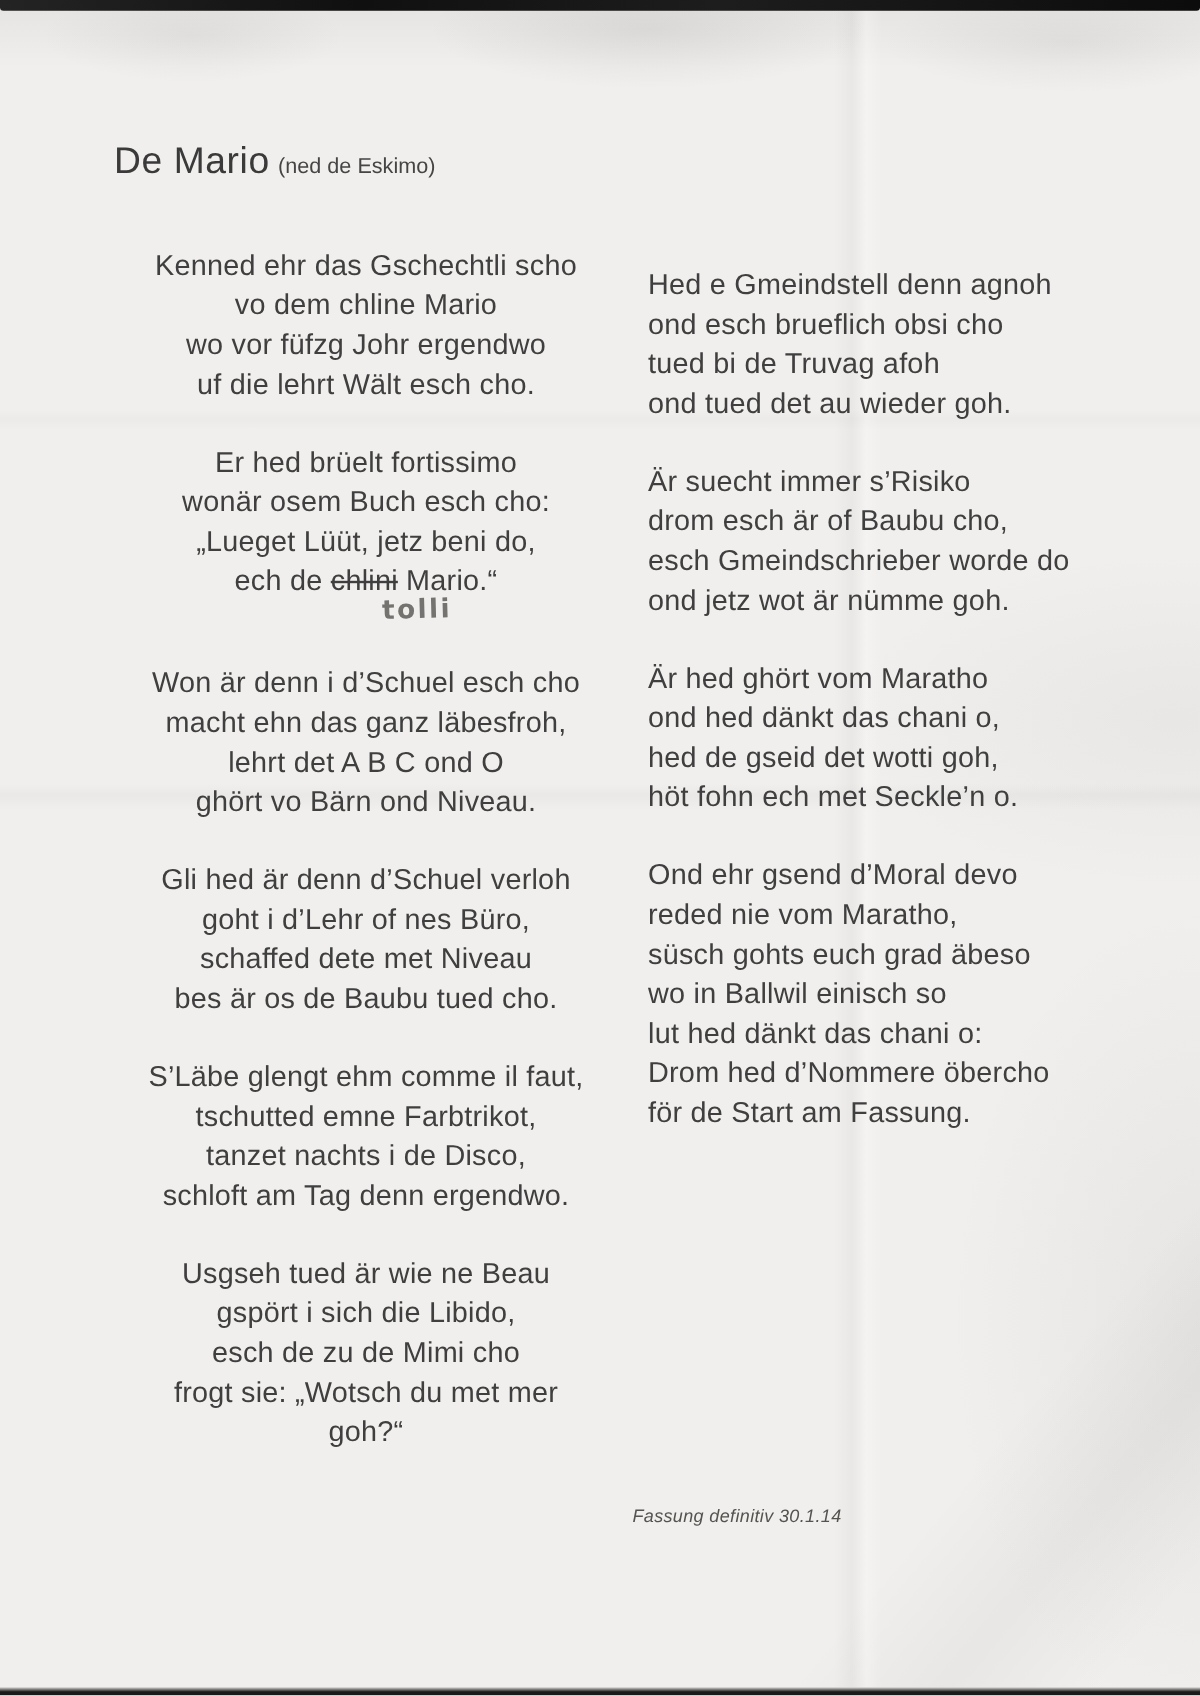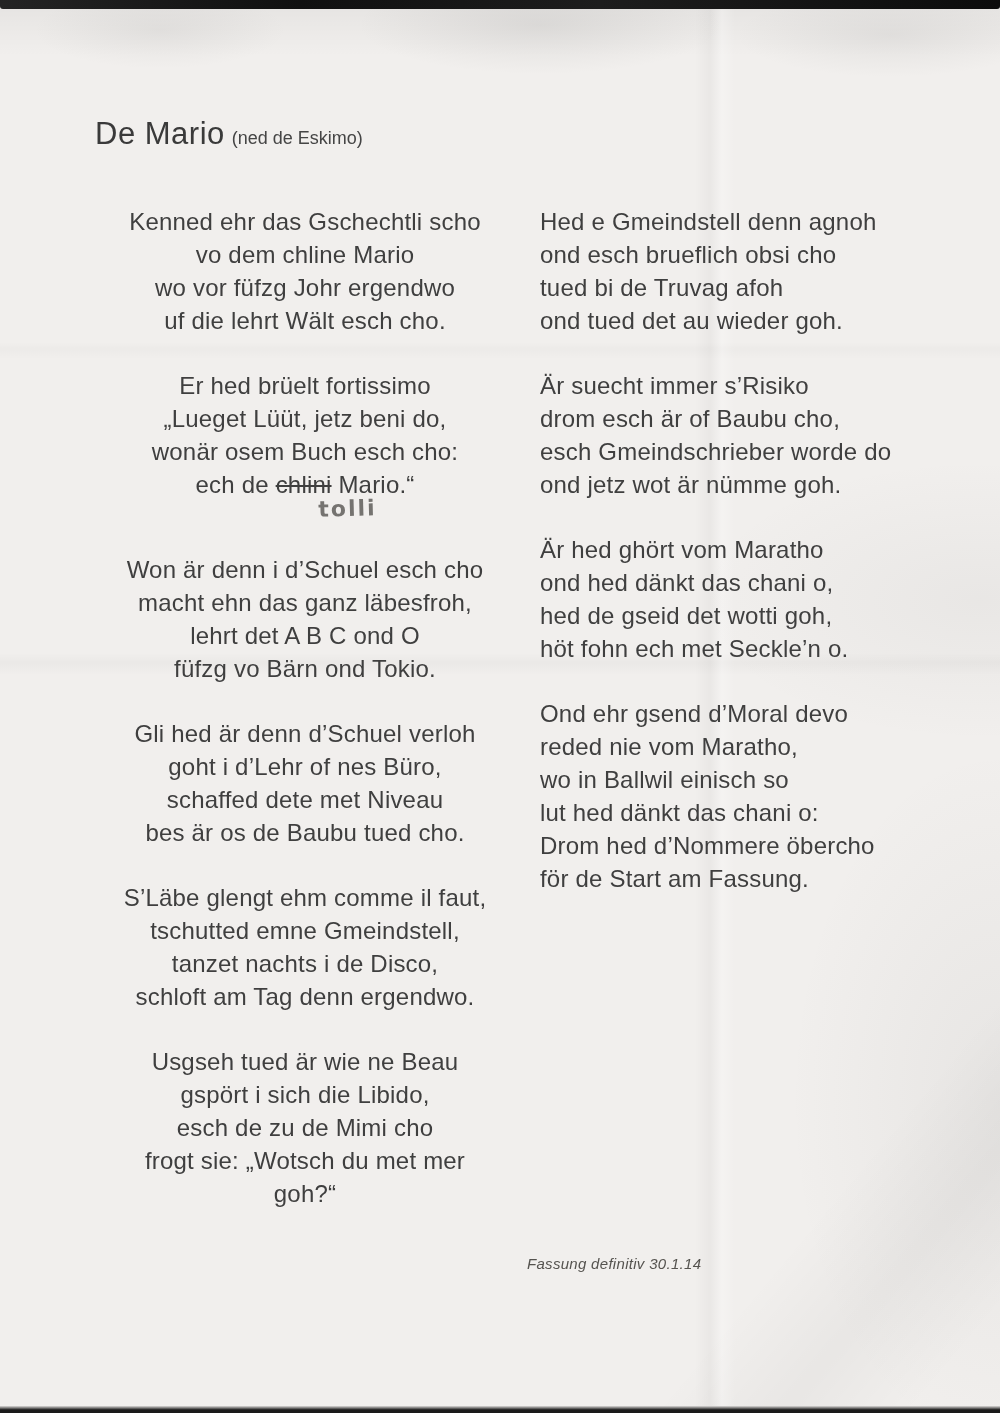--- a/index.html
+++ b/index.html
@@ -54,21 +54,21 @@
     margin-left: 7px;
   }
   .col {
     position: absolute;
     top: 205px;
     font-size: 24px;
     line-height: 33px;
     letter-spacing: 0.2px;
   }
   .col-left  { left: 95px;  width: 420px; text-align: center; }
-  .col-right { left: 540px; width: 440px; }
+  .col-right { left: 540px; width: 440px; margin-top: 16px; }
   .stanza { margin-bottom: 32px; }
   .line { white-space: nowrap; }
   .struck { text-decoration: line-through; text-decoration-thickness: 2px; }
   .handwritten {
     font-family: "DejaVu Sans", sans-serif;
     font-weight: bold;
     font-size: 22px;
     line-height: 24px;
     color: #757370;
     letter-spacing: 2px;
@@ -99,40 +99,40 @@
 
   <div class="col col-left">
     <div class="stanza">
       <div class="line">Kenned ehr das Gschechtli scho</div>
       <div class="line">vo dem chline Mario</div>
       <div class="line">wo vor füfzg Johr ergendwo</div>
       <div class="line">uf die lehrt Wält esch cho.</div>
     </div>
     <div class="stanza">
       <div class="line">Er hed brüelt fortissimo</div>
+      <div class="line">wonär osem Buch esch cho:</div>
       <div class="line">„Lueget Lüüt, jetz beni do,</div>
-      <div class="line">wonär osem Buch esch cho:</div>
       <div class="line"><span>ech de </span><span class="struck">chlini</span><span> Mario.“</span></div>
       <div class="handwritten">tolli</div>
     </div>
     <div class="stanza">
       <div class="line">Won är denn i d’Schuel esch cho</div>
       <div class="line">macht ehn das ganz läbesfroh,</div>
       <div class="line">lehrt det A B C ond O</div>
-      <div class="line">füfzg vo Bärn ond Tokio.</div>
+      <div class="line">ghört vo Bärn ond Niveau.</div>
     </div>
     <div class="stanza">
       <div class="line">Gli hed är denn d’Schuel verloh</div>
       <div class="line">goht i d’Lehr of nes Büro,</div>
       <div class="line">schaffed dete met Niveau</div>
       <div class="line">bes är os de Baubu tued cho.</div>
     </div>
     <div class="stanza">
       <div class="line">S’Läbe glengt ehm comme il faut,</div>
-      <div class="line">tschutted emne Gmeindstell,</div>
+      <div class="line">tschutted emne Farbtrikot,</div>
       <div class="line">tanzet nachts i de Disco,</div>
       <div class="line">schloft am Tag denn ergendwo.</div>
     </div>
     <div class="stanza">
       <div class="line">Usgseh tued är wie ne Beau</div>
       <div class="line">gspört i sich die Libido,</div>
       <div class="line">esch de zu de Mimi cho</div>
       <div class="line">frogt sie: „Wotsch du met mer</div>
       <div class="line">goh?“</div>
     </div>
@@ -153,20 +153,21 @@
     </div>
     <div class="stanza">
       <div class="line">Är hed ghört vom Maratho</div>
       <div class="line">ond hed dänkt das chani o,</div>
       <div class="line">hed de gseid det wotti goh,</div>
       <div class="line">höt fohn ech met Seckle’n o.</div>
     </div>
     <div class="stanza">
       <div class="line">Ond ehr gsend d’Moral devo</div>
       <div class="line">reded nie vom Maratho,</div>
+      <div class="line">süsch gohts euch grad äbeso</div>
       <div class="line">wo in Ballwil einisch so</div>
       <div class="line">lut hed dänkt das chani o:</div>
       <div class="line">Drom hed d’Nommere öbercho</div>
       <div class="line">för de Start am Fassung.</div>
     </div>
   </div>
 
   <div class="footer-note">Fassung definitiv 30.1.14</div>
 
   <div class="edge-bottom"></div>

